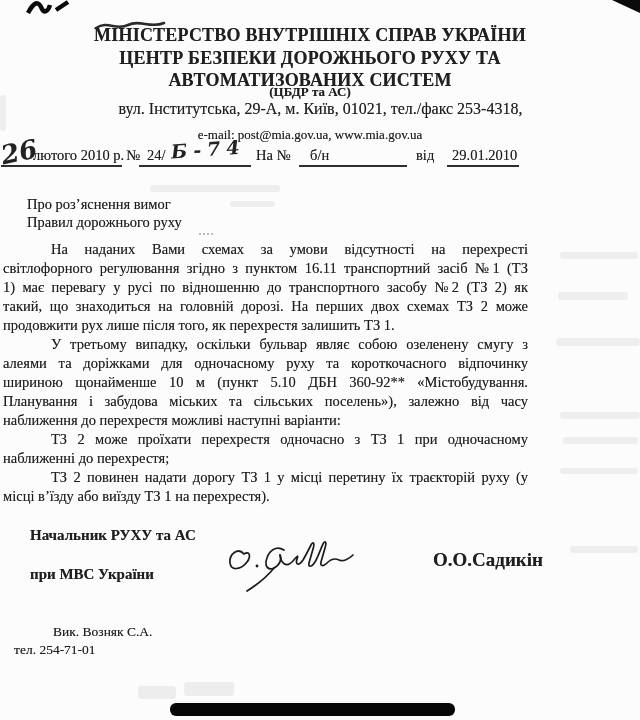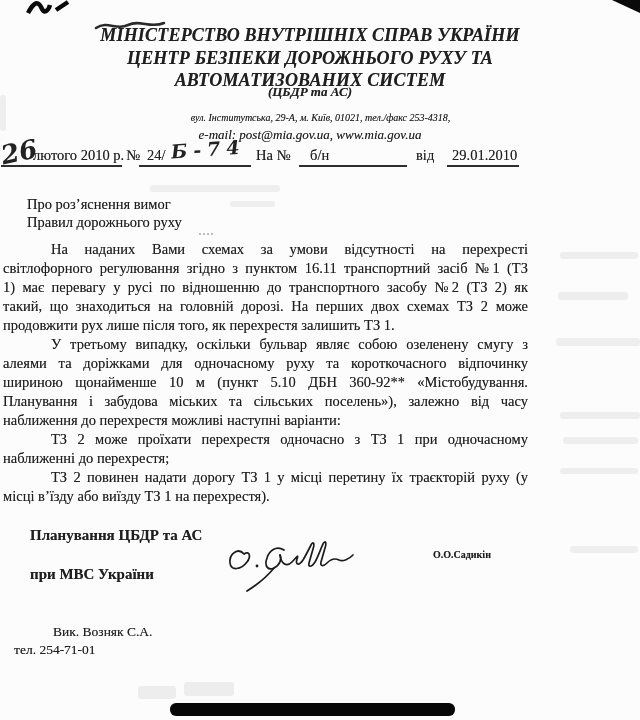--- a/index.html
+++ b/index.html
@@ -5,25 +5,25 @@
   html,body { margin:0; padding:0; background:#fff; }
   .page {
     position:relative; width:640px; height:720px; overflow:hidden;
     background:#fcfcfc; color:#1f1f1f;
     font-family:"Liberation Serif", serif;
   }
   .page * { position:absolute; box-sizing:border-box; }
   .soft { text-shadow:0 0 .5px rgba(25,25,25,.55); }
 
   
-  .lh { left:0; width:620px; text-align:center; white-space:nowrap;font-style:italic; }
+  .lh { left:0; width:620px; text-align:center; white-space:nowrap; }
   .org  { font-weight:bold; font-size:18px; letter-spacing:.2px; }
   .org1 { top:25px; } .org2 { top:48px; } .org3 { top:70px; }
   .abbr { top:84px; font-weight:bold; font-size:13px; }
-  .addr { top:112px; font-size:10px;padding-left:21px; }
+  .addr { top:100px; font-size:16px;padding-left:21px; }
   .mail { top:127px; font-size:13px; }
 
   
   .ref { font-size:14.5px; top:147px; white-space:nowrap; }
   .hand-day {
     left:1px; top:137px; font-size:26px; font-weight:bold; font-style:italic;
     font-family:"DejaVu Serif", serif; transform:rotate(-12deg); color:#222;
   }
   .hand-no {
     left:171px; top:138px; font-size:19px; font-weight:bold; font-style:italic;
@@ -43,21 +43,21 @@
   .body { left:3px; top:240px; width:525px; font-size:14.5px; }
   .body .bl { position:relative; height:19px; line-height:19px;
               text-align:justify; text-align-last:justify; white-space:nowrap; }
   .body .bl.last { text-align-last:left; }
   .body .bl.ind  { text-indent:48px; }
 
   
   .who { left:30px; font-weight:bold; font-size:15px; white-space:nowrap; }
   .who1 { top:527px; } .who2 { top:547px;margin-top:19px; }
   .sig { left:222px; top:536px; }
-  .name { left:433px; top:549px; font-weight:bold; font-size:10px; white-space:nowrap; }
+  .name { left:433px; top:549px; font-weight:bold; font-size:19px; white-space:nowrap; }
 
   
   .exe { left:14px; font-size:13.5px; white-space:nowrap; }
   .exe1 { top:624px;margin-left:39px; } .exe2 { top:642px; }
 
   
   .streak { background:#eeeeee; border-radius:3px; }
   .dots { left:199px; top:233px; width:14px; border-top:2px dotted #bdbdbd; }
   .tl-mark { left:26px; top:0; }
   .tr-mark { right:0; top:0; width:0; height:0;
@@ -127,21 +127,21 @@
       <div class="bl">алеями та доріжками для одночасному руху та короткочасного відпочинку</div>
       <div class="bl">шириною щонайменше 10 м (пункт 5.10 ДБН 360-92** «Містобудування.</div>
       <div class="bl">Планування і забудова міських та сільських поселень»), залежно від часу</div>
       <div class="bl last">наближення до перехрестя можливі наступні варіанти:</div>
       <div class="bl ind">ТЗ 2 може проїхати перехрестя одночасно з ТЗ 1 при одночасному</div>
       <div class="bl last">наближенні до перехрестя;</div>
       <div class="bl ind">ТЗ 2 повинен надати дорогу ТЗ 1 у місці перетину їх траєкторій руху (у</div>
       <div class="bl last">місці в’їзду або виїзду ТЗ 1 на перехрестя).</div>
     </div>
 
-  <div class="who who1 soft">Планування ЦБДР та АС</div>
+  <div class="who who1 soft">Начальник РУХУ та АС</div>
   <div class="who who2 soft">при МВС України</div>
   <svg class="sig" width="140" height="56" viewBox="0 0 140 56">
     <g stroke="#1b1b1b" stroke-width="1.7" fill="none" stroke-linecap="round" stroke-linejoin="round">
       <path d="M22 18 C16 11 7 18 8 27 C9 35 19 34 25 26 C29 21 28 14 22 18"></path>
       <circle cx="35" cy="30" r="1.4" fill="#1b1b1b" stroke="none"></circle>
       <path d="M62 14 C54 9 47 15 45 22 C42 30 46 35 52 32 C58 29 60 23 58 19"></path>
       <path d="M58 19 C59 27 64 32 70 26 C74 22 77 17 75 23 C73 29 77 30 81 24 C84 19 87 13 89 9 C91 5 93 7 91 13 L87 27 C86 31 89 32 93 26 C96 21 99 12 101 8 C103 4 105 6 103 12 L99 26 C98 30 101 31 105 27 C109 23 113 22 117 24 C121 26 127 23 131 19"></path>
       <path d="M52 32 C44 42 33 50 25 55"></path>
     </g>
   </svg>

